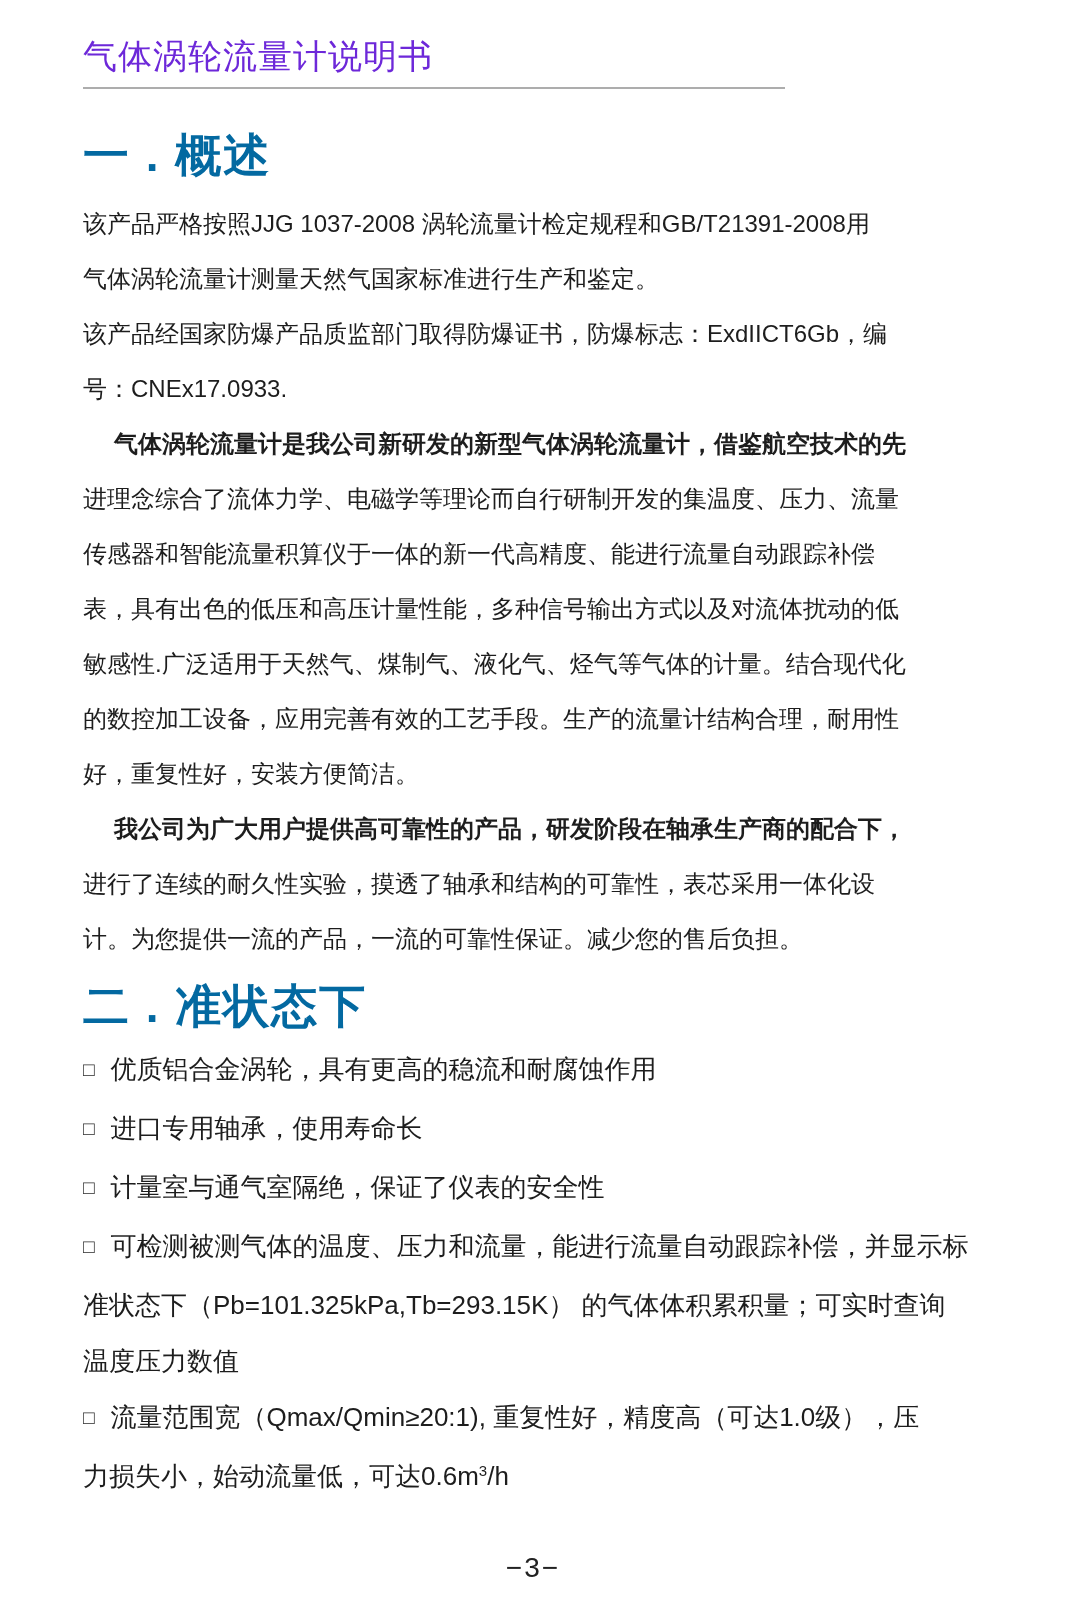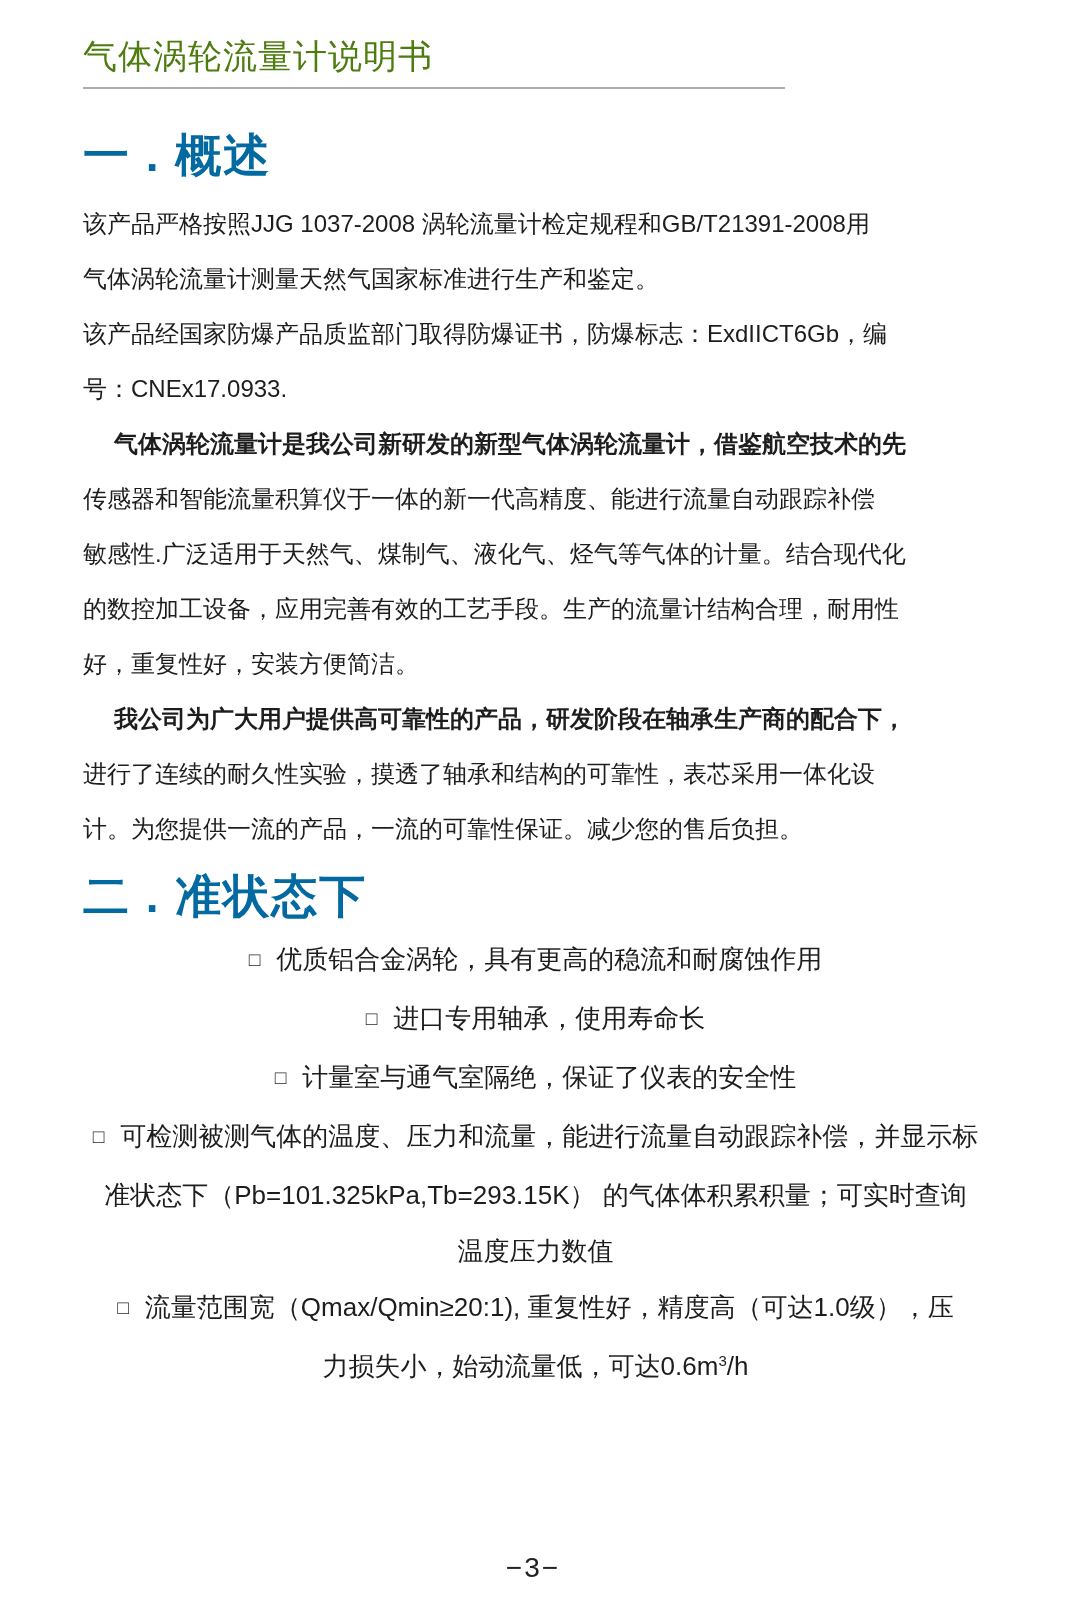--- a/index.html
+++ b/index.html
@@ -14,21 +14,21 @@
     box-sizing: border-box;
   }
   .content {
     padding: 34px 78px 0 83px;
   }
   .doc-title {
     margin: 0;
     font-size: 34px;
     font-weight: 400;
     letter-spacing: 1px;
-    color: #4d7c0f;
+    color: #6d28d9;
     line-height: 1.32;
     white-space: nowrap;
   }
   .title-rule {
     width: 702px;
     height: 0;
     border-top: 2px solid #adadad;
     margin-top: 8px;
   }
   .sec-heading {
@@ -45,21 +45,20 @@
     margin-top: 14px;
     font-size: 24px;
     line-height: 55px;
     color: #1d1d1d;
   }
   .bullet-block {
     margin-top: 8px;
     font-size: 26px;
     line-height: 56px;
     color: #1d1d1d;
-    text-align: center;
   }
   .ln { white-space: nowrap; }
   .ln.indent { padding-left: 31px; font-weight: bold; }
   .marker {
     display: inline-block;
     font-size: 19px;
     margin-right: 16px;
     transform: translateY(-2px);
     color: #2a2a2a;
   }
@@ -91,21 +90,23 @@
     </header>
 
     <h2 class="sec-heading">一 . 概述</h2>
 
     <div class="body-block">
       <div class="ln">该产品严格按照JJG 1037-2008 涡轮流量计检定规程和GB/T21391-2008用</div>
       <div class="ln">气体涡轮流量计测量天然气国家标准进行生产和鉴定。</div>
       <div class="ln">该产品经国家防爆产品质监部门取得防爆证书，防爆标志：ExdIICT6Gb，编</div>
       <div class="ln">号：CNEx17.0933.</div>
       <div class="ln indent">气体涡轮流量计是我公司新研发的新型气体涡轮流量计，借鉴航空技术的先</div>
+      <div class="ln">进理念综合了流体力学、电磁学等理论而自行研制开发的集温度、压力、流量</div>
       <div class="ln">传感器和智能流量积算仪于一体的新一代高精度、能进行流量自动跟踪补偿</div>
+      <div class="ln">表，具有出色的低压和高压计量性能，多种信号输出方式以及对流体扰动的低</div>
       <div class="ln">敏感性.广泛适用于天然气、煤制气、液化气、烃气等气体的计量。结合现代化</div>
       <div class="ln">的数控加工设备，应用完善有效的工艺手段。生产的流量计结构合理，耐用性</div>
       <div class="ln">好，重复性好，安装方便简洁。</div>
       <div class="ln indent">我公司为广大用户提供高可靠性的产品，研发阶段在轴承生产商的配合下，</div>
       <div class="ln">进行了连续的耐久性实验，摸透了轴承和结构的可靠性，表芯采用一体化设</div>
       <div class="ln">计。为您提供一流的产品，一流的可靠性保证。减少您的售后负担。</div>
     </div>
 
     <h2 class="sec-heading features-heading">二 . 准状态下</h2>
 

